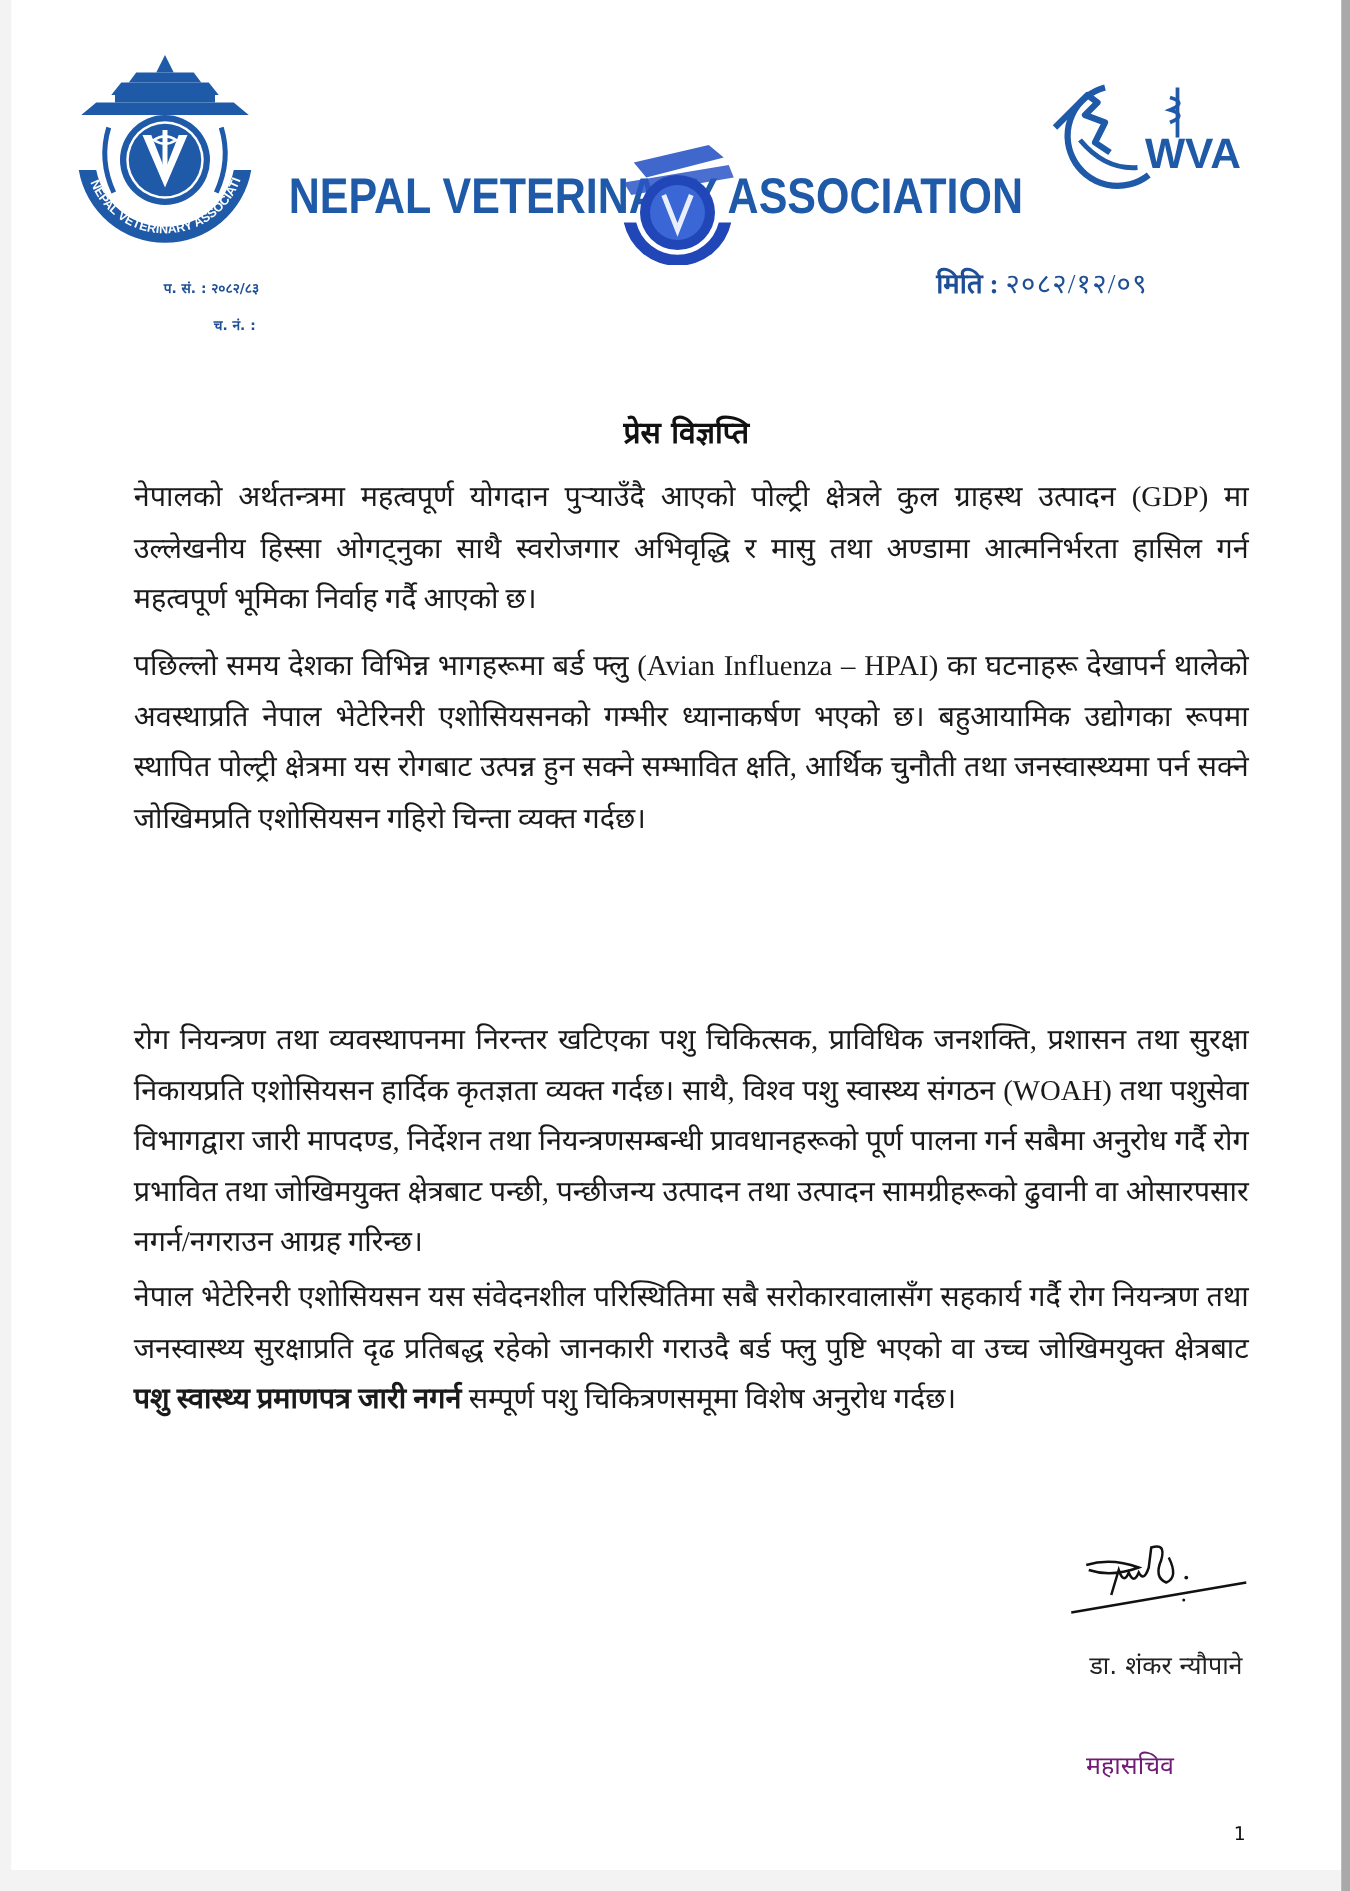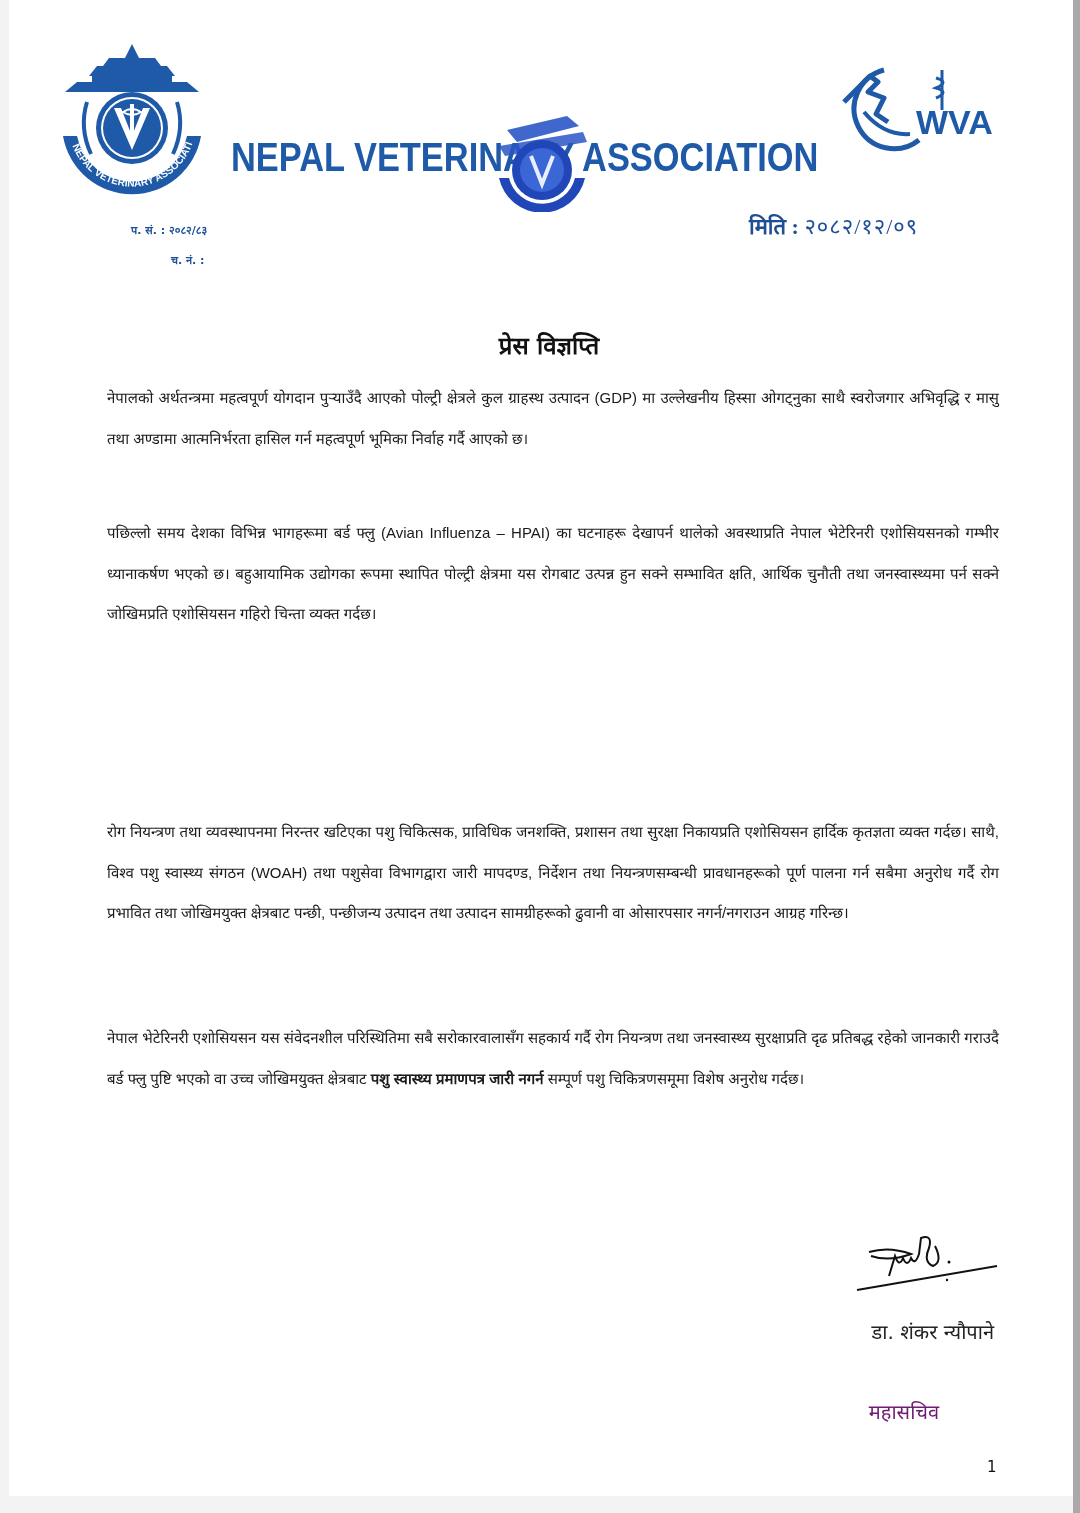--- a/index.html
+++ b/index.html
@@ -51,22 +51,22 @@
     .ref-date { left: 740px; top: 216px; font-size: 22px; font-family: Liberation Serif, serif; }
     .ref-date .date-val { font-weight: normal; letter-spacing: 1px; }
     
     .doc-heading {
       position: absolute; left: 16px; right: 0; top: 328px; text-align: center;
       font-size: 24px; font-weight: bold; color: #111;
     }
     
     .body-text {
       position: absolute; left: 98px; width: 892px;
-      font-family: Liberation Sans, sans-serif;
-      font-size: 15px; line-height: 40.5px; color: #1a1a1a;
+      font-family: Liberation Serif, serif;
+      font-size: 23px; line-height: 40.5px; color: #1a1a1a;
       text-align: justify;
     }
     .para { margin: 0; }
     .p1 { top: 378px; }
     .p2 { top: 513px; }
     .p3 { top: 685px; }
     .p4 { top: 812px; }
     .p5 { top: 1018px; }
     .bold-phrase { font-weight: bold; }
     

